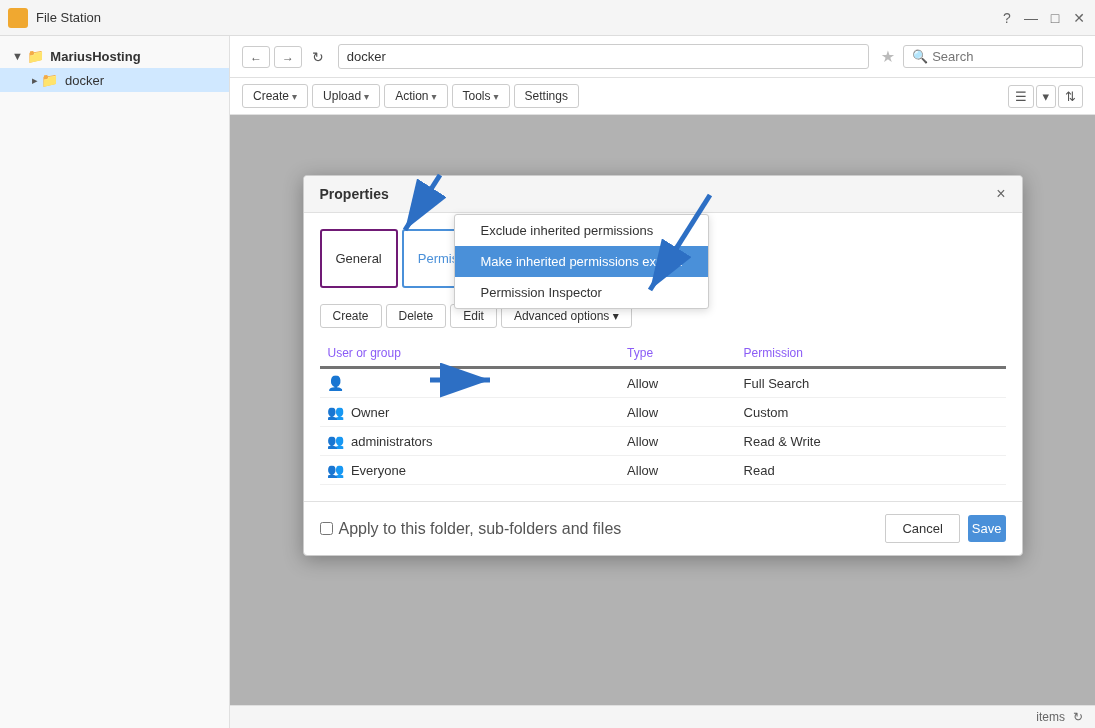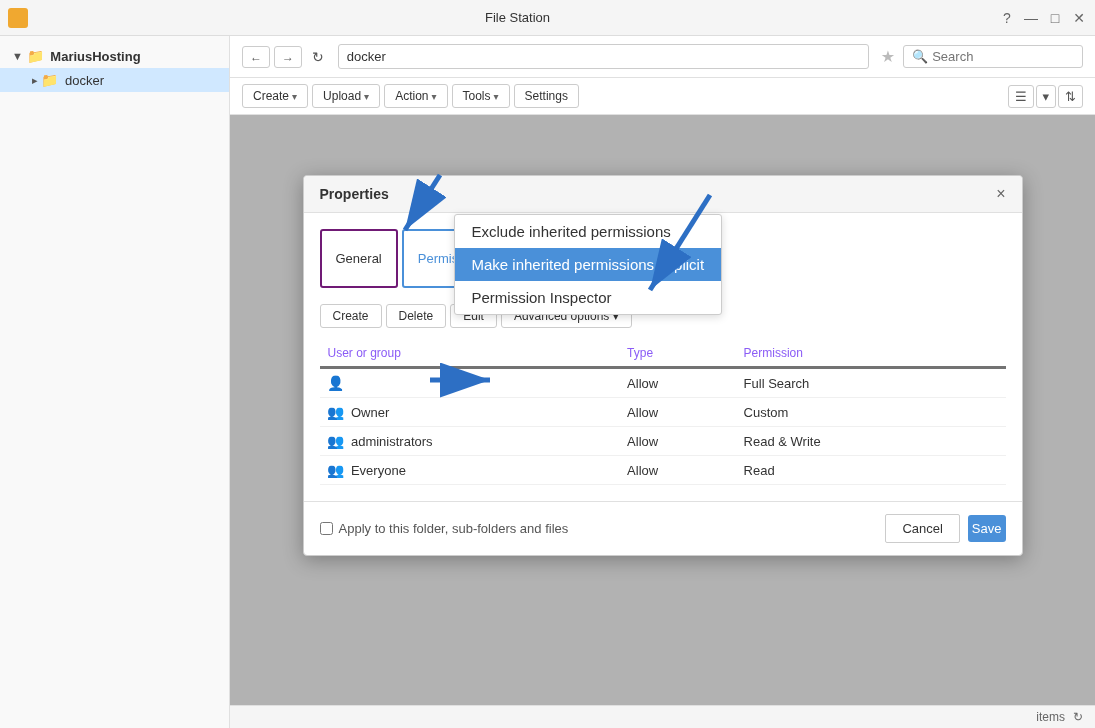--- a/index.html
+++ b/index.html
@@ -1,19 +1,19 @@
 <!DOCTYPE html>
 <html><head>
   <meta charset="utf-8">
   <style>
     * { box-sizing: border-box; margin: 0; padding: 0; }
     body { font-family: -apple-system, BlinkMacSystemFont, 'Segoe UI', Arial, sans-serif; font-size: 13px; background: #e8e8e8; width: 1095px; height: 728px; overflow: hidden; }
 
     
-    .titlebar { display: flex; align-items: center; background: #f5f5f5; border-bottom: 1px solid #ddd; padding: 0 8px; height: 36px; text-align: center; }
+    .titlebar { display: flex; align-items: center; background: #f5f5f5; border-bottom: 1px solid #ddd; padding: 0 8px; height: 36px; }
     .titlebar-icon { width: 20px; height: 20px; background: #f0a830; border-radius: 3px; margin-right: 8px; display: inline-block; }
     .titlebar-title { font-size: 13px; color: #333; flex: 1; }
     .titlebar-controls { display: flex; gap: 8px; align-items: center; }
     .titlebar-btn { width: 16px; height: 16px; display: flex; align-items: center; justify-content: center; cursor: pointer; color: #666; font-size: 14px; }
 
     
     .app-body { display: flex; height: calc(728px - 36px); }
 
     
     .sidebar { width: 230px; background: #f9f9f9; border-right: 1px solid #e0e0e0; padding: 8px 0; overflow-y: auto; }
@@ -63,27 +63,27 @@
     .dialog-tab.active { border-color: #4a90d9; color: #4a90d9; font-weight: 500; }
     .perm-toolbar { display: flex; gap: 4px; margin-bottom: 12px; }
     .perm-btn { padding: 4px 12px; border: 1px solid #ccc; border-radius: 3px; cursor: pointer; font-size: 12px; background: #fff; color: #333; }
     .perm-btn.advanced { position: relative; }
     .perm-table { width: 100%; border-collapse: collapse; }
     .perm-table th { text-align: left; padding: 6px 8px; border-bottom: 3px solid #737373; color: #8b5cf6; font-weight: normal; font-size: 12px; }
     .perm-table td { padding: 6px 8px; border-bottom: 1px solid #f0f0f0; font-size: 13px; color: #333; }
     .user-icon { color: #888; margin-right: 6px; font-size: 14px; }
     .dialog-footer { display: flex; align-items: center; padding: 12px 16px; border-top: 1px solid #e0e0e0; }
     .footer-checkbox { margin-right: 6px; }
-    .footer-label { font-size: 13px; color: #555; flex: 1; }
+    .footer-label { font-size: 16px; color: #555; flex: 1; }
     .btn-cancel { padding: 6px 16px; border: 1px solid #ccc; border-radius: 2px; background: #fff; cursor: pointer; font-size: 13px; color: #333; margin-right: 8px; }
     .btn-save { padding: 6px 4px; border: none; border-radius: 3px; background: #4a90d9; cursor: pointer; font-size: 13px; color: #fff; font-weight: 500; }
 
     
     .dropdown-menu { position: absolute; top: 38px; left: 150px; background: #fff; border: 1px solid #ccc; border-radius: 3px; box-shadow: 0 2px 8px rgba(0,0,0,0.15); z-index: 30; min-width: 250px; }
-    .dropdown-item { padding: 8px 17px; cursor: pointer; font-size: 15px; color: #333; }
+    .dropdown-item { padding: 8px 26px; cursor: pointer; font-size: 13px; color: #333; }
     .dropdown-item.highlighted { background: #4a90d9; color: #fff; }
 
     
     .arrow-annotation { position: absolute; pointer-events: none; z-index: 25; }
 
     
     .status-bar { display: flex; align-items: center; justify-content: flex-end; padding: 4px 12px; border-top: 1px solid #e0e0e0; background: #f5f5f5; font-size: 12px; color: #666; gap: 8px; }
   </style>
 </head>
 <body>

